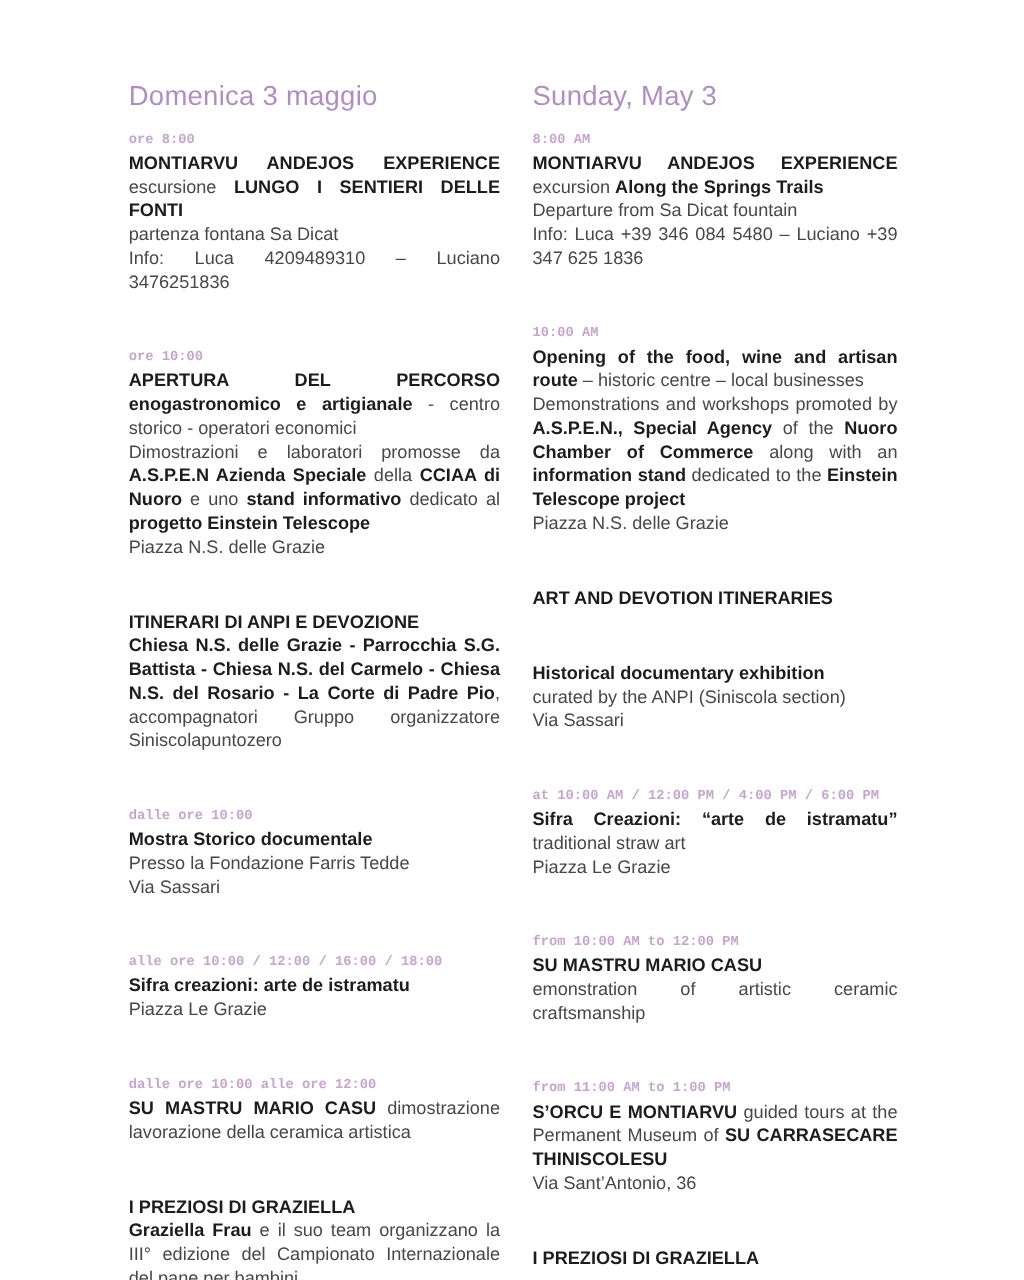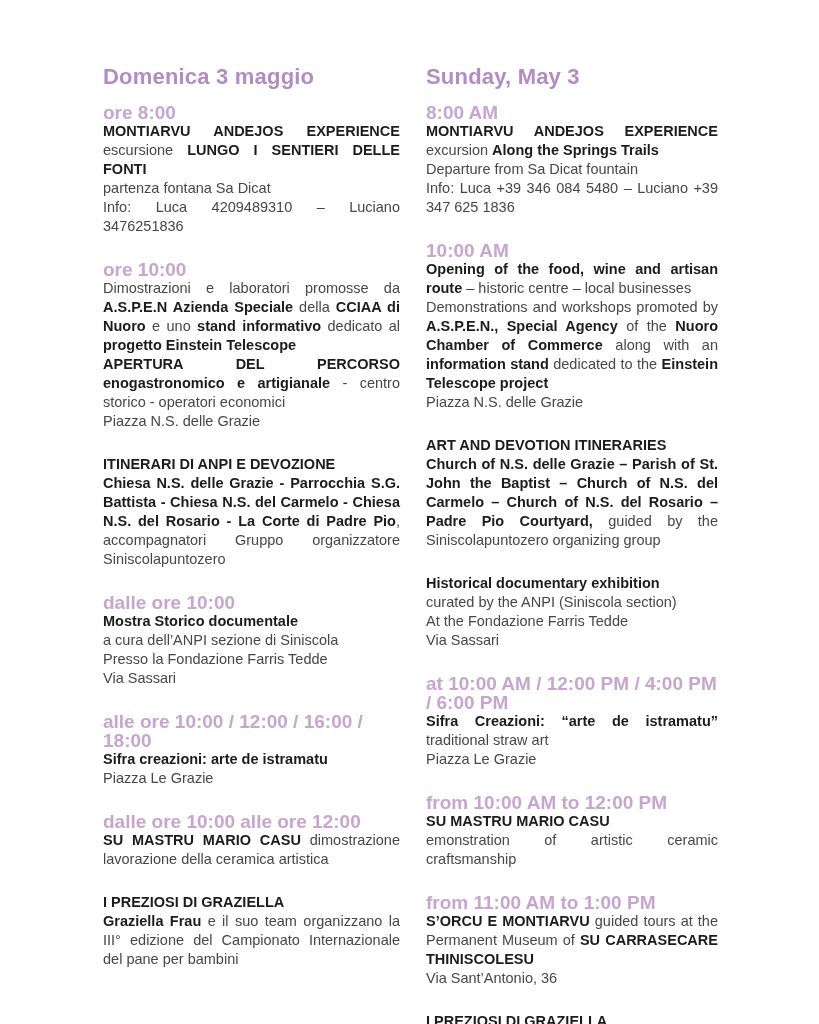--- a/index.html
+++ b/index.html
@@ -18,33 +18,34 @@
   }
   .columns {
     display: flex;
     gap: 26px;
   }
   .col { flex: 0 0 auto; }
   .col-it { width: 297px; }
   .col-en { width: 292px; }
   .day-heading {
     font-size: 22px;
-    font-weight: bold;
+    font-weight: normal;
     line-height: 26px;
     letter-spacing: 0.2px;
     color: var(--day-heading-color, #b28cc2);
     margin: 0 0 13px 0;
   }
-  .section { margin-top: 24px; }
+  .section { margin-top: 41px; }
   .section.first { margin-top: 0; }
   .time {
-    font-size: 19px;
+    font-size: 11px;
     font-weight: bold;
     line-height: 19px;
     color: var(--time-label-color, #c7a5cf);
+    font-family: Liberation Mono, monospace;
   }
   p.para {
     margin: 0;
     font-size: 14.5px;
     line-height: 19px;
     color: var(--body-regular-color, #474747);
     text-align: justify;
   }
   .run.b {
     font-weight: bold;
@@ -61,32 +62,31 @@
       <h1 class="day-heading">Domenica 3 maggio</h1>
       <div>
           <div class="section first">
             <div class="time">ore 8:00</div>
             <p class="para"><span class="run b">MONTIARVU ANDEJOS EXPERIENCE </span><span class="run">escursione </span><span class="run b">LUNGO I SENTIERI DELLE FONTI</span></p>
             <p class="para"><span class="run">partenza fontana Sa Dicat</span></p>
             <p class="para"><span class="run">Info: Luca 4209489310 – Luciano 3476251836</span></p>
           </div>
           <div class="section">
             <div class="time">ore 10:00</div>
+            <p class="para"><span class="run b">APERTURA DEL PERCORSO enogastronomico e artigianale</span><span class="run"> - centro storico - operatori economici</span></p>
             <p class="para"><span class="run">Dimostrazioni e laboratori promosse da </span><span class="run b">A.S.P.E.N Azienda Speciale </span><span class="run">della </span><span class="run b">CCIAA di Nuoro </span><span class="run">e uno </span><span class="run b">stand informativo </span><span class="run">dedicato al </span><span class="run b">progetto Einstein Telescope</span></p>
-            <p class="para"><span class="run b">APERTURA DEL PERCORSO enogastronomico e artigianale</span><span class="run"> - centro storico - operatori economici</span></p>
             <p class="para"><span class="run">Piazza N.S. delle Grazie</span></p>
           </div>
           <div class="section">
             <p class="para"><span class="run b">ITINERARI DI ANPI E DEVOZIONE</span></p>
             <p class="para"><span class="run b">Chiesa N.S. delle Grazie - Parrocchia S.G. Battista - Chiesa N.S. del Carmelo - Chiesa N.S. del Rosario - La Corte di Padre Pio</span><span class="run">, accompagnatori Gruppo organizzatore Siniscolapuntozero</span></p>
           </div>
           <div class="section">
             <div class="time">dalle ore 10:00</div>
             <p class="para"><span class="run b">Mostra Storico documentale</span></p>
-            <p class="para"><span class="run">a cura dell’ANPI sezione di Siniscola</span></p>
             <p class="para"><span class="run">Presso la Fondazione Farris Tedde</span></p>
             <p class="para"><span class="run">Via Sassari</span></p>
           </div>
           <div class="section">
             <div class="time">alle ore 10:00 / 12:00 / 16:00 / 18:00</div>
             <p class="para"><span class="run b">Sifra creazioni: arte de istramatu</span></p>
             <p class="para"><span class="run">Piazza Le Grazie</span></p>
           </div>
           <div class="section">
             <div class="time">dalle ore 10:00 alle ore 12:00</div>
@@ -109,26 +109,24 @@
             <p class="para"><span class="run">Info: Luca +39 346 084 5480 – Luciano +39 347 625 1836</span></p>
           </div>
           <div class="section">
             <div class="time">10:00 AM</div>
             <p class="para"><span class="run b">Opening of the food, wine and artisan route</span><span class="run"> – historic centre – local businesses</span></p>
             <p class="para"><span class="run">Demonstrations and workshops promoted by </span><span class="run b">A.S.P.E.N., Special Agency </span><span class="run">of the </span><span class="run b">Nuoro Chamber of Commerce </span><span class="run">along with an </span><span class="run b">information stand </span><span class="run">dedicated to the </span><span class="run b">Einstein Telescope project</span></p>
             <p class="para"><span class="run">Piazza N.S. delle Grazie</span></p>
           </div>
           <div class="section">
             <p class="para"><span class="run b">ART AND DEVOTION ITINERARIES</span></p>
-            <p class="para"><span class="run b">Church of N.S. delle Grazie – Parish of St. John the Baptist – Church of N.S. del Carmelo – Church of N.S. del Rosario – Padre Pio Courtyard,</span><span class="run"> guided by the Siniscolapuntozero organizing group</span></p>
           </div>
           <div class="section">
             <p class="para"><span class="run b">Historical documentary exhibition</span></p>
             <p class="para"><span class="run">curated by the ANPI (Siniscola section)</span></p>
-            <p class="para"><span class="run">At the Fondazione Farris Tedde</span></p>
             <p class="para"><span class="run">Via Sassari</span></p>
           </div>
           <div class="section">
             <div class="time">at 10:00 AM / 12:00 PM / 4:00 PM / 6:00 PM</div>
             <p class="para"><span class="run b">Sifra Creazioni: “arte de istramatu” </span><span class="run">traditional straw art</span></p>
             <p class="para"><span class="run">Piazza Le Grazie</span></p>
           </div>
           <div class="section">
             <div class="time">from 10:00 AM to 12:00 PM</div>
             <p class="para"><span class="run b">SU MASTRU MARIO CASU</span></p>

